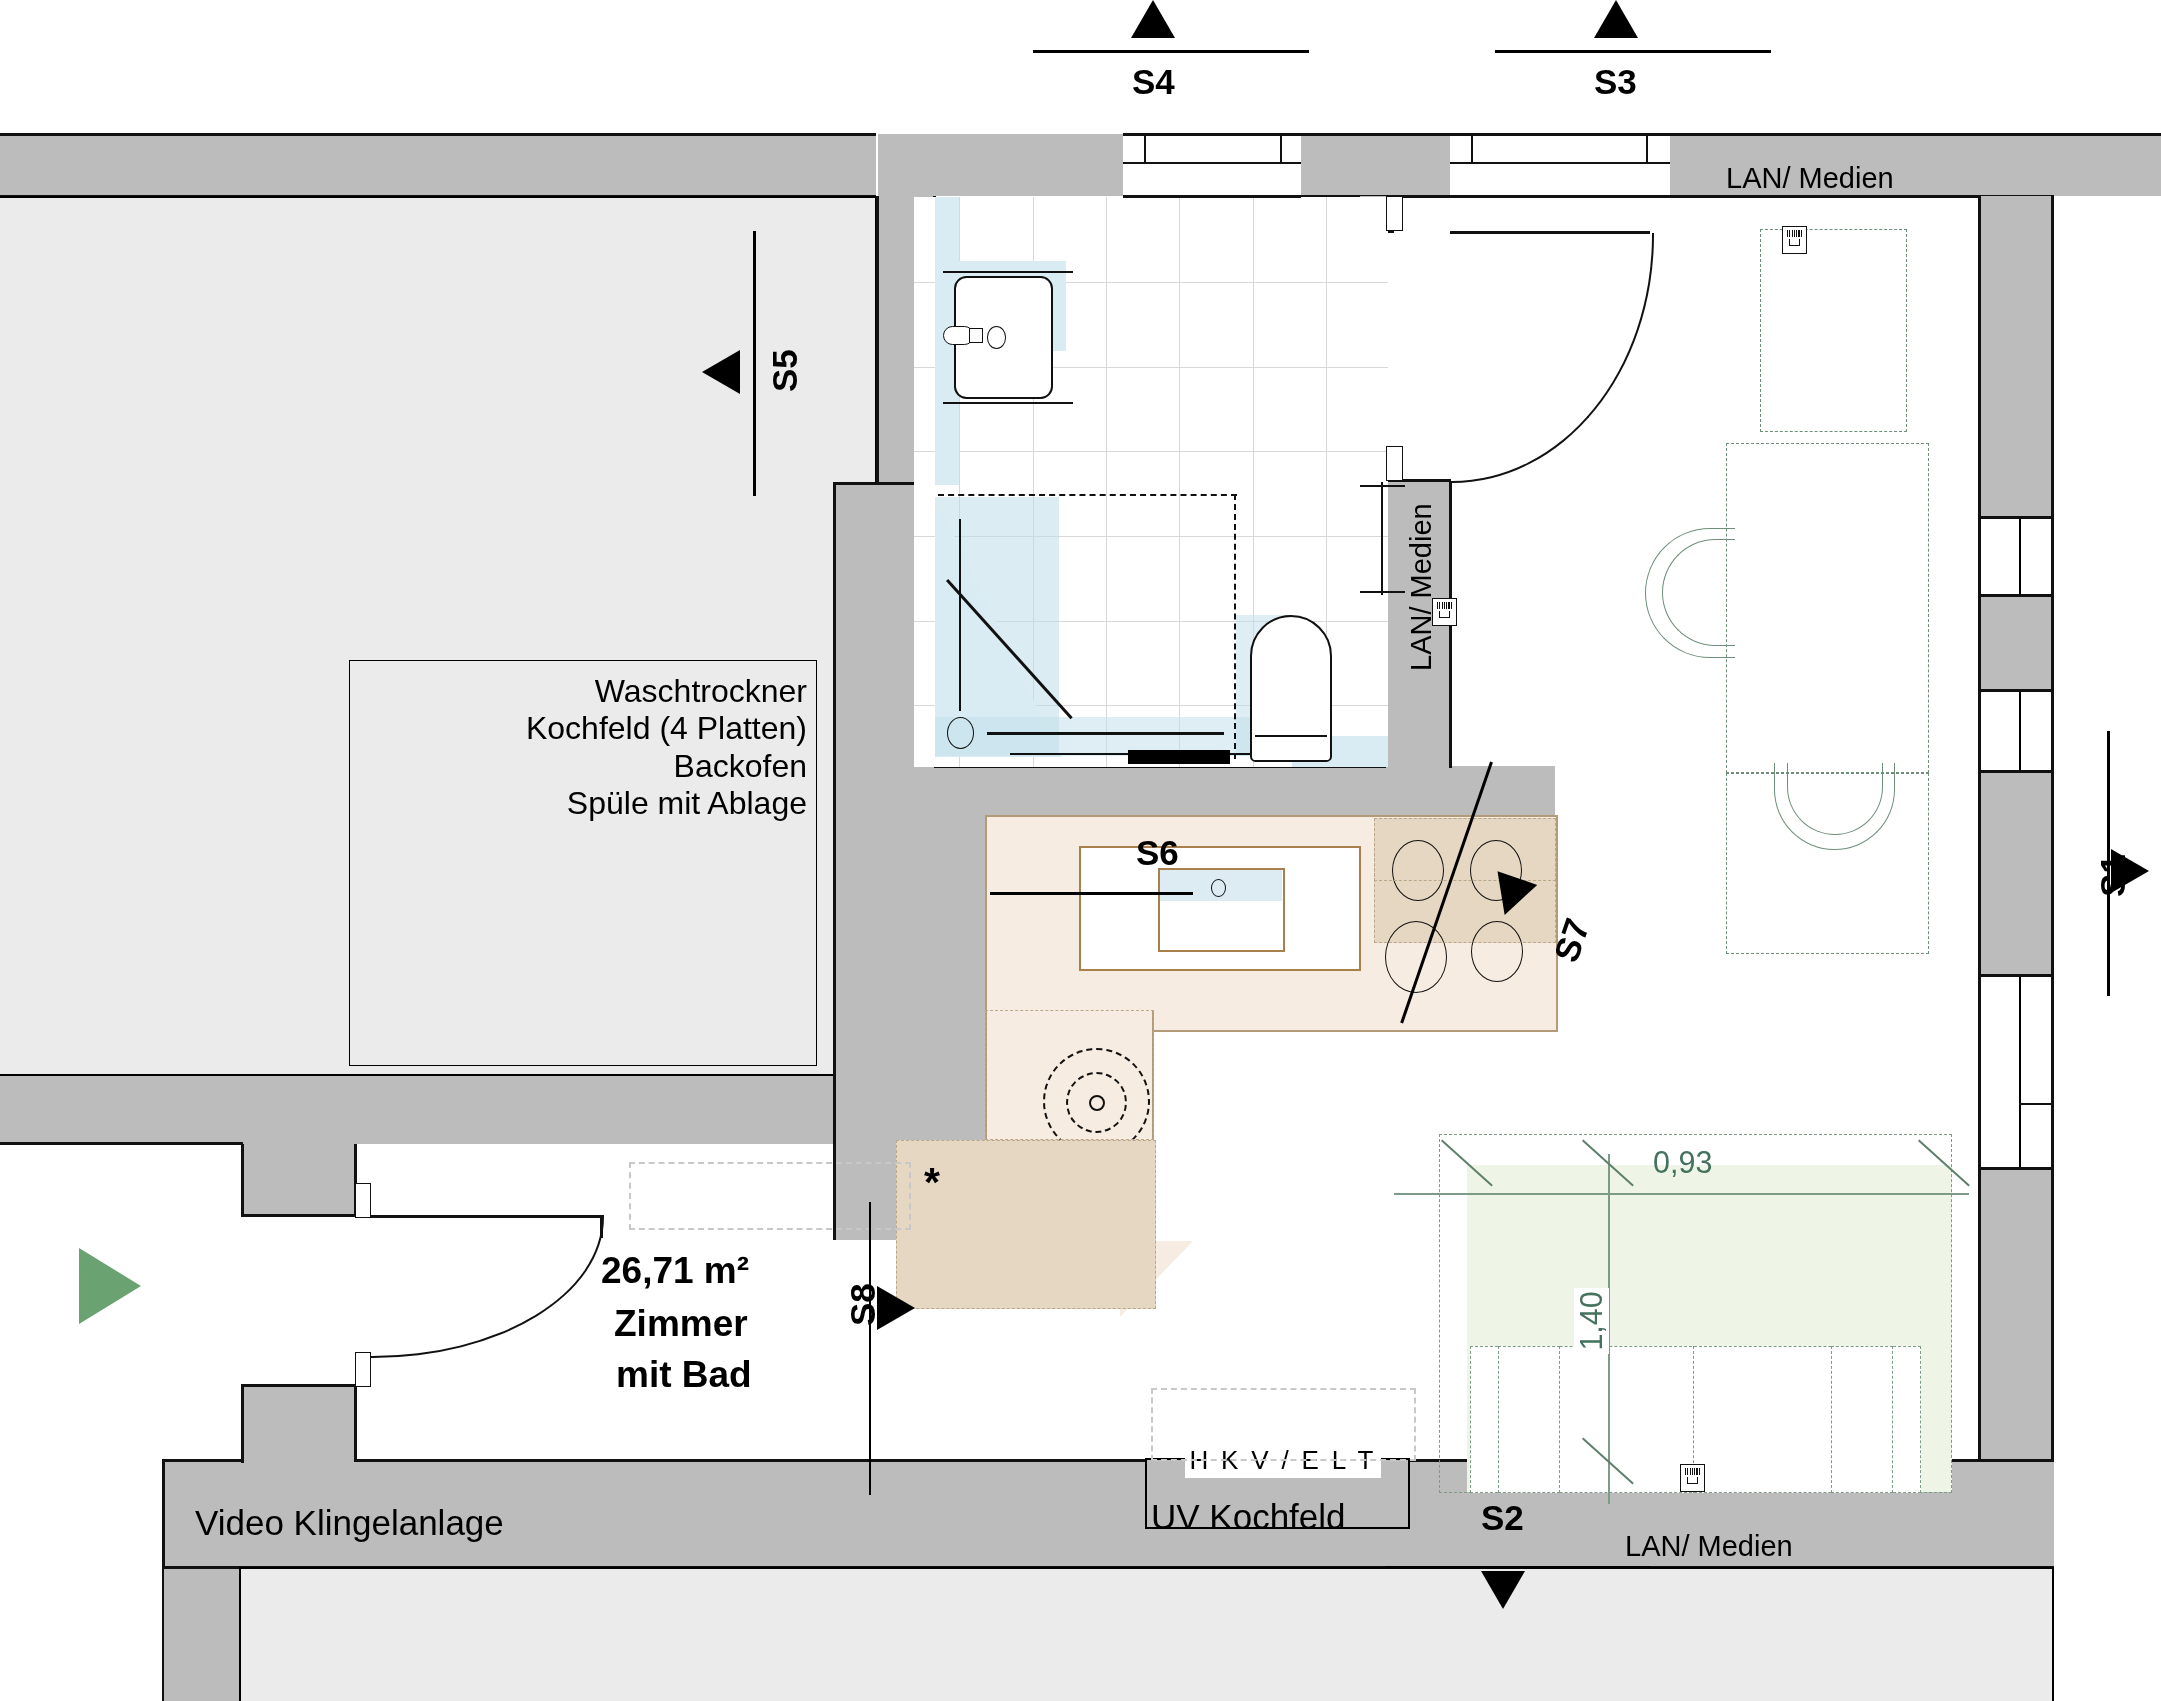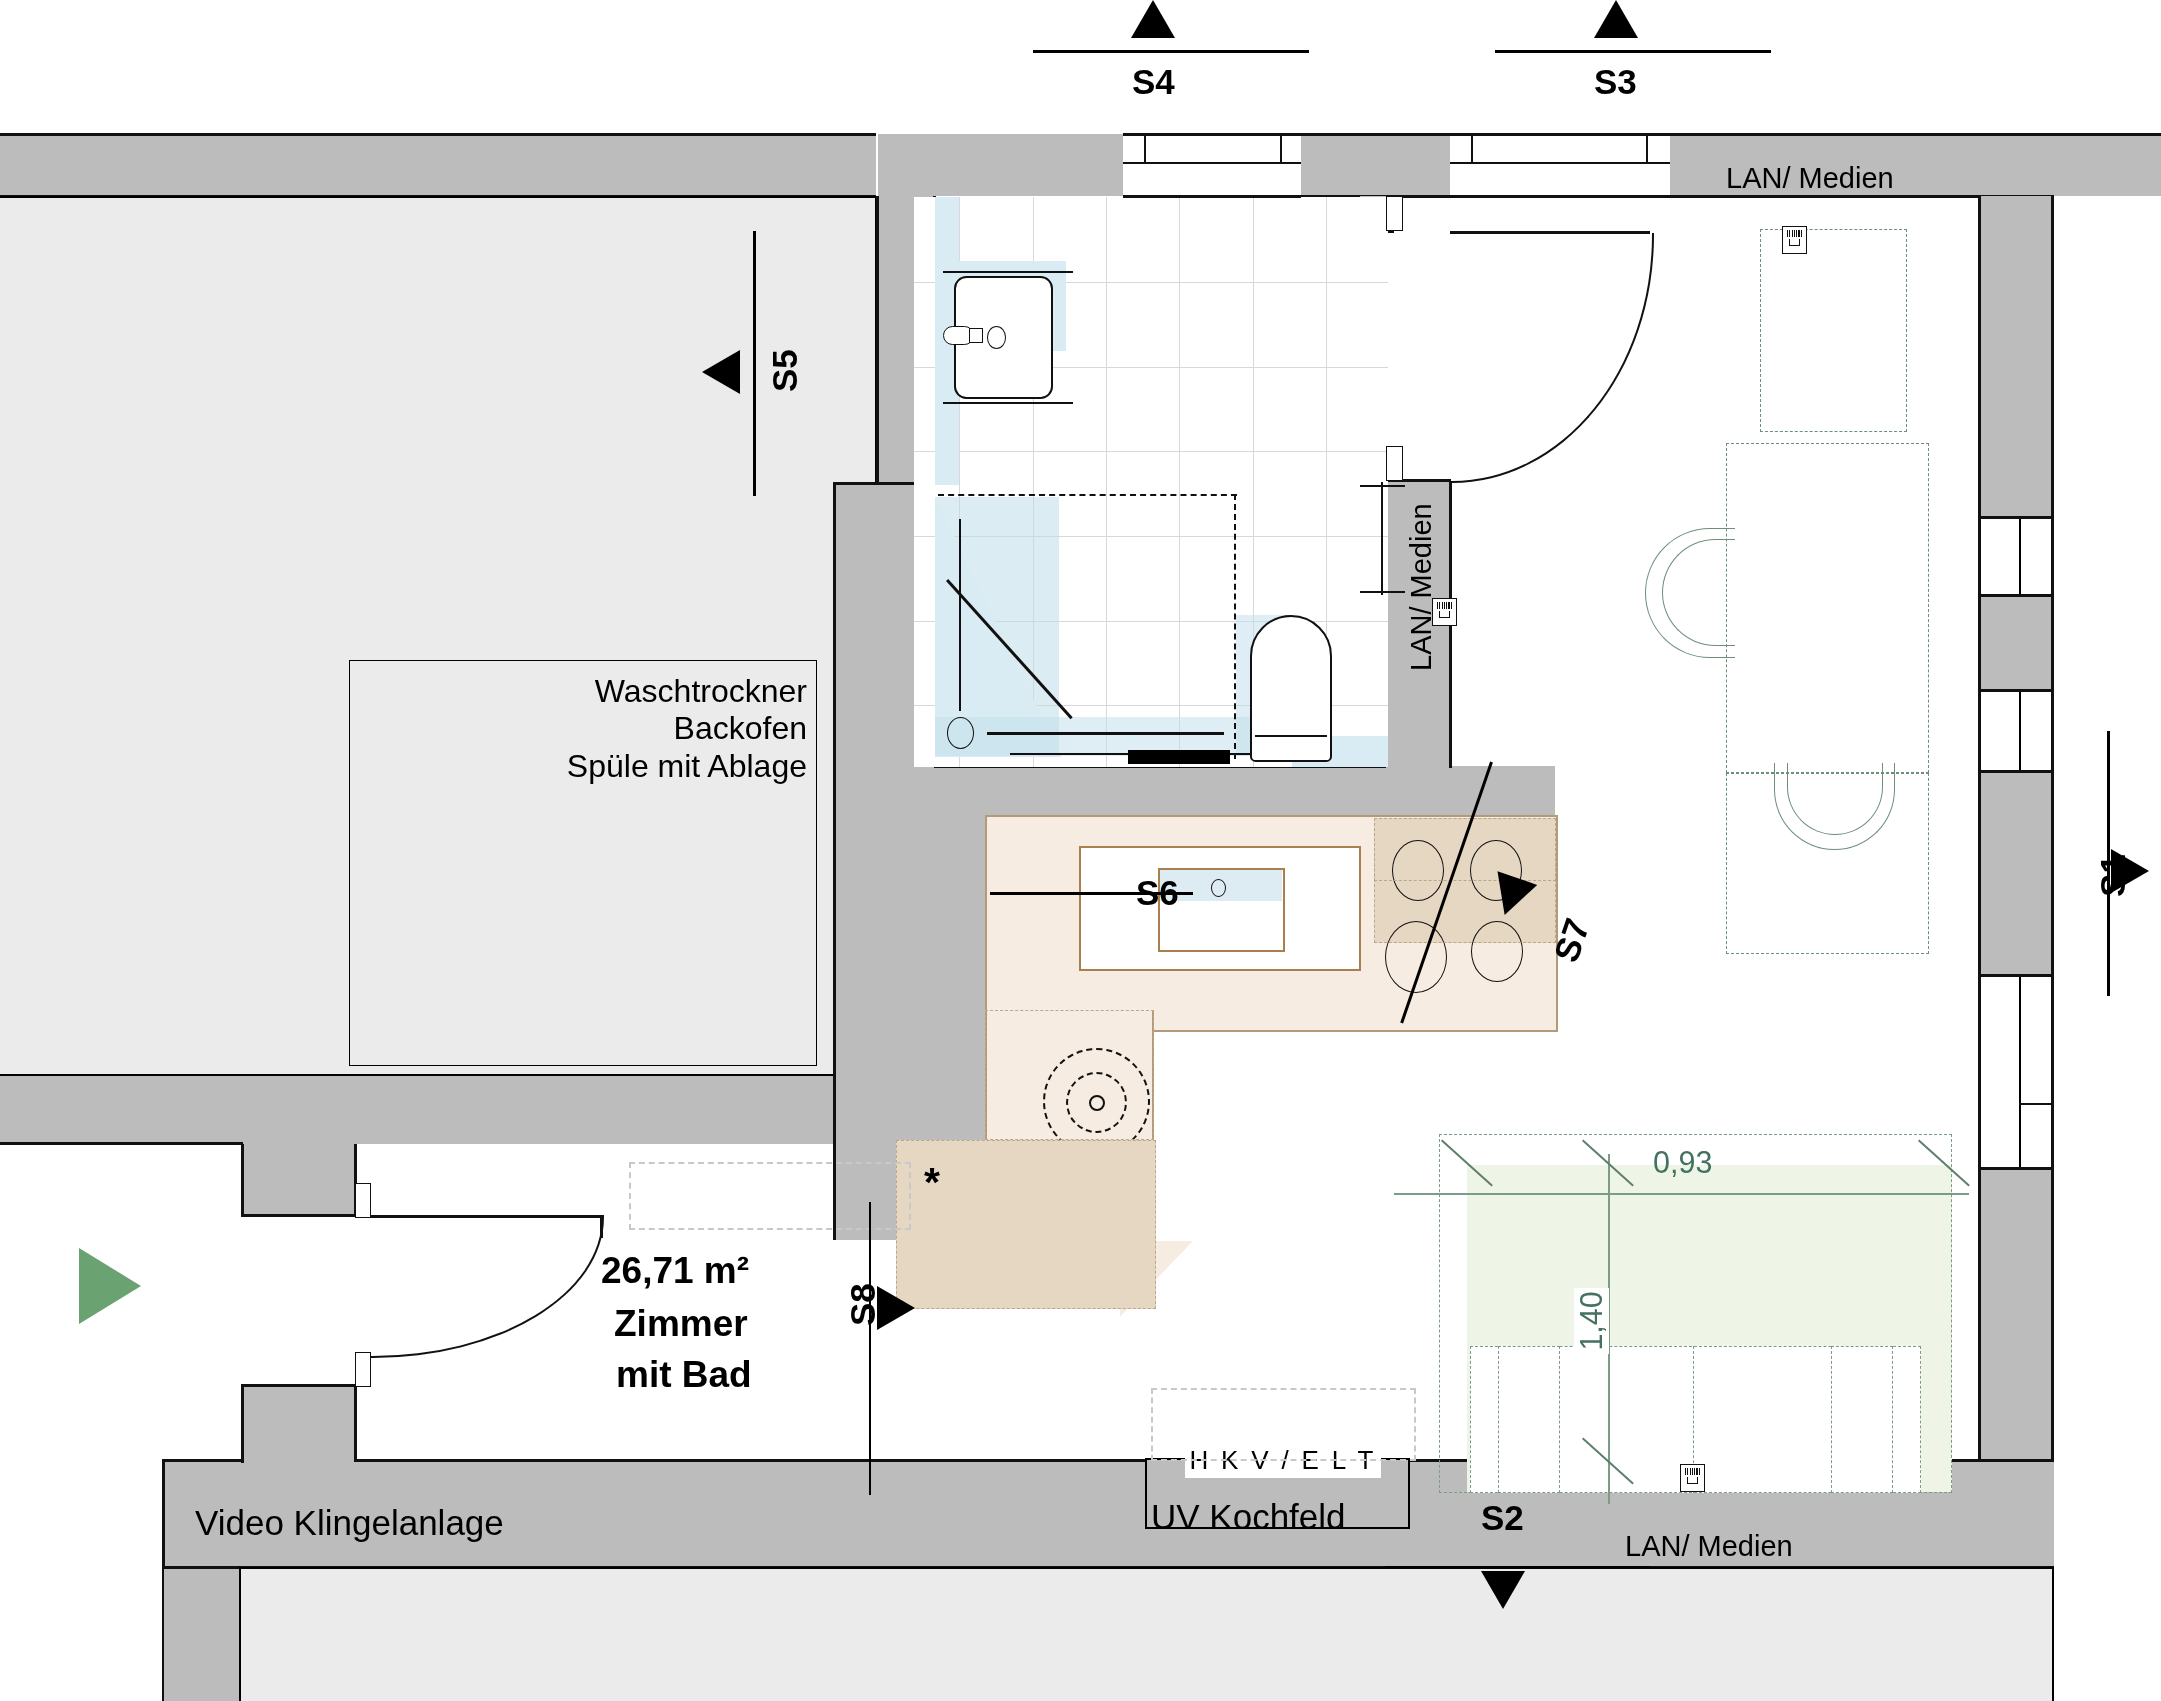--- a/index.html
+++ b/index.html
@@ -295,20 +295,21 @@
 
   <div class="hkv" style="left:1145px;top:1458px;width:265px;height:71px;"></div>
   <div class="lbl" style="left:1185px;top:1444px;font-size:26px;letter-spacing:2.8px;background:#fff;padding:2.3px 4.5px;">H K V / E L T</div>
 
   <div class="abs" style="left:629px;top:1162px;width:282px;height:68px;border:2.3px dashed #c8c8c8;box-sizing:border-box;"></div>
   <div class="abs" style="left:1151px;top:1388px;width:265px;height:73px;border:2.3px dashed #c8c8c8;box-sizing:border-box;"></div>
 
   <div class="kitchenbox" style="left:349px;top:660px;width:468px;height:406px;"></div>
   <div class="kitchentext" style="left:361px;top:673px;width:446px;">
     <div>Waschtrockner</div>
+    <div>Kochfeld (4 Platten)</div>
     <div>Backofen</div>
     <div>Spüle mit Ablage</div>
   </div>
 
   <div class="lbl plain" style="left:1726px;top:162px;">LAN/ Medien</div>
   <div class="lbl plain" style="left:1405px;top:671px;transform:rotate(-90deg);transform-origin:left top;">LAN/ Medien</div>
   <div class="lbl plain" style="left:1625px;top:1530px;">LAN/ Medien</div>
   <div class="lbl plain" style="left:195px;top:1503px;font-size:35px;">Video Klingelanlage</div>
   <div class="lbl plain" style="left:1151px;top:1497px;font-size:35px;">UV Kochfeld</div>
 
@@ -323,21 +324,21 @@
   <div class="tri tri-up" style="left:1594px;top:0px;"></div>
   <div class="sline" style="left:1495px;top:50px;width:276px;height:2.8px;"></div>
   <div class="lbl smark" style="left:1594px;top:62px;">S3</div>
 
   <div class="tri tri-left" style="left:702px;top:350px;"></div>
   <div class="sline" style="left:753px;top:231px;width:2.8px;height:265px;"></div>
   <div class="lbl smark" style="left:765px;top:392px;transform:rotate(-90deg);transform-origin:left top;">S5</div>
 
   <div class="tri tri-left" style="left:1117px;top:744px;width:0;height:0;border-right:0;"></div>
   <div class="sline" style="left:990px;top:892px;width:203px;height:2.8px;"></div>
-  <div class="lbl smark" style="left:1136px;top:873px;">S6</div>
+  <div class="lbl smark" style="left:1136px;top:833px;">S6</div>
 
   <div class="tri tri-right" style="left:2111px;top:849px;"></div>
   <div class="sline" style="left:2107px;top:731px;width:2.8px;height:265px;"></div>
   <div class="lbl smark" style="left:2093px;top:897px;transform:rotate(-90deg);transform-origin:left top;">S1</div>
 
   <div class="sline" style="left:1490px;top:762px;width:2.8px;height:276px;transform-origin:top center;transform:rotate(19deg);"></div>
   <div class="tri" style="left:1490px;top:877px;border-left:21.4px solid transparent;border-right:21.4px solid transparent;border-bottom:39px solid #000;transform:rotate(199deg);"></div>
   <div class="lbl smark" style="left:1546px;top:954px;transform:rotate(-71deg);transform-origin:left top;">S7</div>
 
   <div class="tri tri-right" style="left:877px;top:1286px;"></div>

